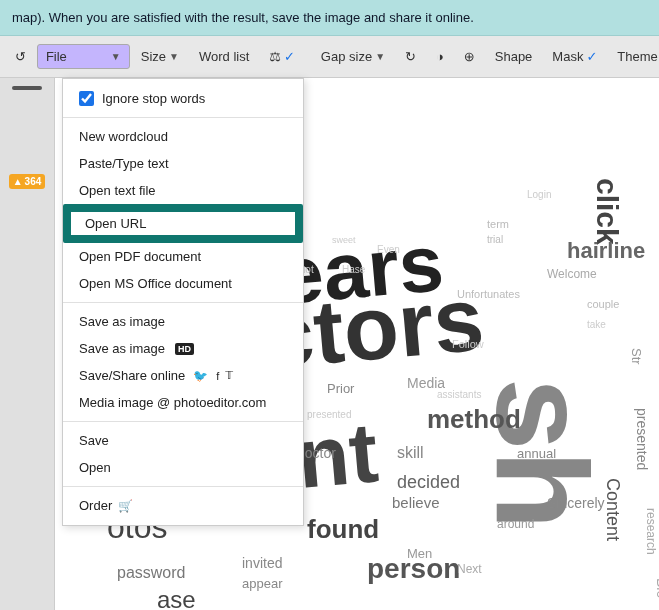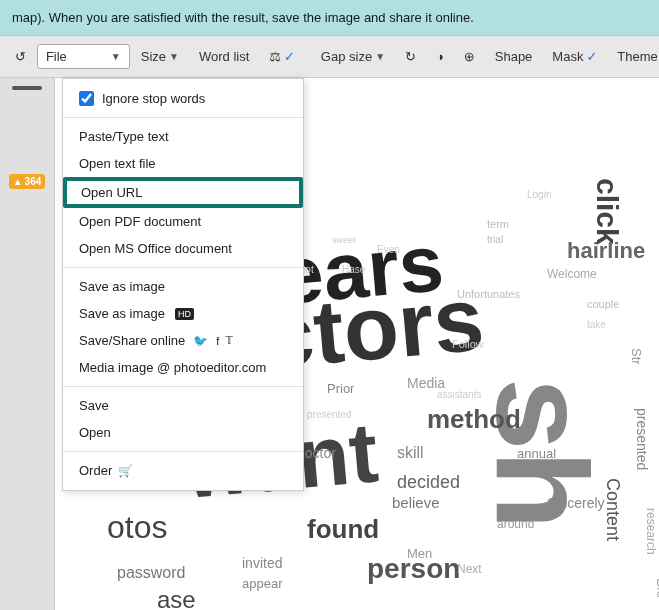--- a/index.html
+++ b/index.html
@@ -45,21 +45,21 @@
       padding: 4px 8px;
       cursor: pointer;
       font-size: 13px;
       color: #333;
       display: flex;
       align-items: center;
       gap: 3px;
       white-space: nowrap;
     }
     .toolbar-btn.active {
-      background: #ffffff;
+      background: #c4b5fd;
       border-color: #aaa;
       gap: 44px;
     }
 
     .toolbar-divider {
       width: 1px;
       height: 28px;
       background: #ccc;
       margin: 0 2px;
     }
@@ -86,21 +86,21 @@
       padding: 6px 16px;
       cursor: pointer;
       color: #222;
       font-size: 13px;
       display: flex;
       align-items: center;
       gap: 6px;
     }
 
     .menu-item.highlighted {
-      border: 4px solid #0f766e;
+      border: 8px solid #0f766e;
       padding: 4px 14px;
       border-radius: 2px;
     }
 
     .menu-separator {
       height: 1px;
       background: #e0e0e0;
       margin: 5px 0;
     }
 
@@ -116,21 +116,21 @@
     .menu-checkbox {
       width: 15px;
       height: 15px;
       accent-color: #1a73e8;
     }
 
     .hd-badge {
       background: #222;
       color: white;
       font-size: 9px;
-      font-weight: normal;
+      font-weight: bold;
       border-radius: 2px;
       padding: 1px 3px;
       margin-left: 4px;
     }
 
     .social-icon {
       font-size: 12px;
       margin-left: 2px;
     }
 
@@ -257,20 +257,23 @@
 
   <div class="dropdown-menu">
 
     <div class="menu-checkbox-row">
       <input type="checkbox" class="menu-checkbox" checked="" style="">
       <span>Ignore stop words</span>
     </div>
 
     <div class="menu-separator"></div>
 
+    <div class="menu-item">
+      <span>New wordcloud</span>
+    </div>
 
     <div class="menu-item">
       <span>Paste/Type text</span>
     </div>
 
     <div class="menu-item">
       <span>Open text file</span>
     </div>
 
     <div class="menu-item highlighted">

